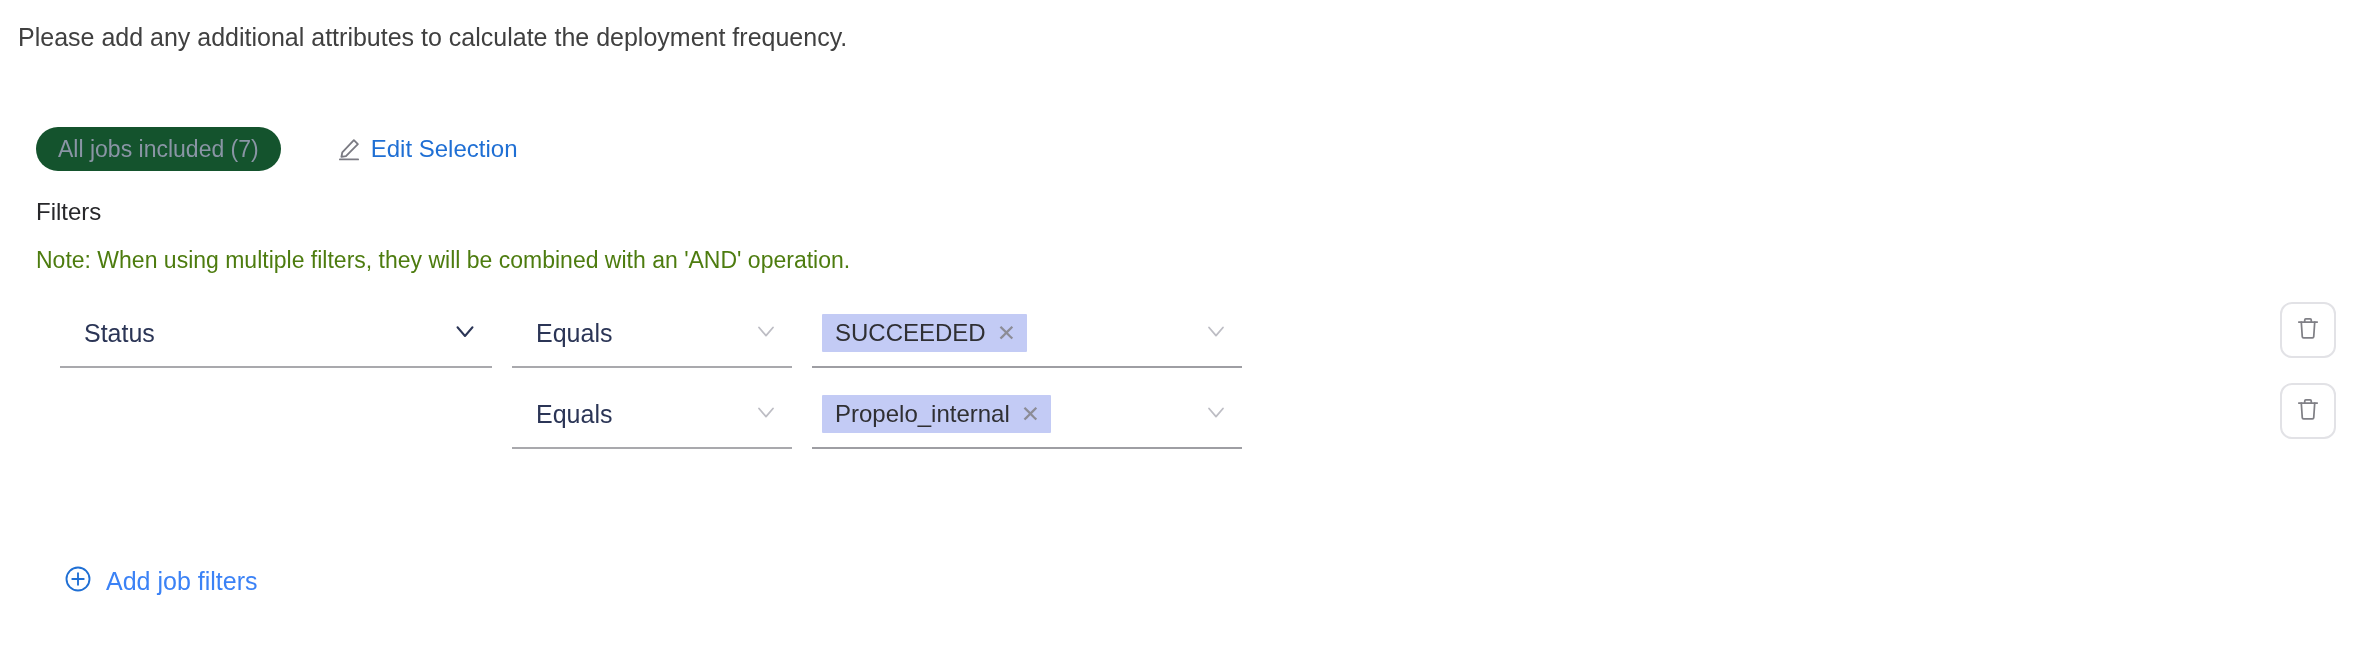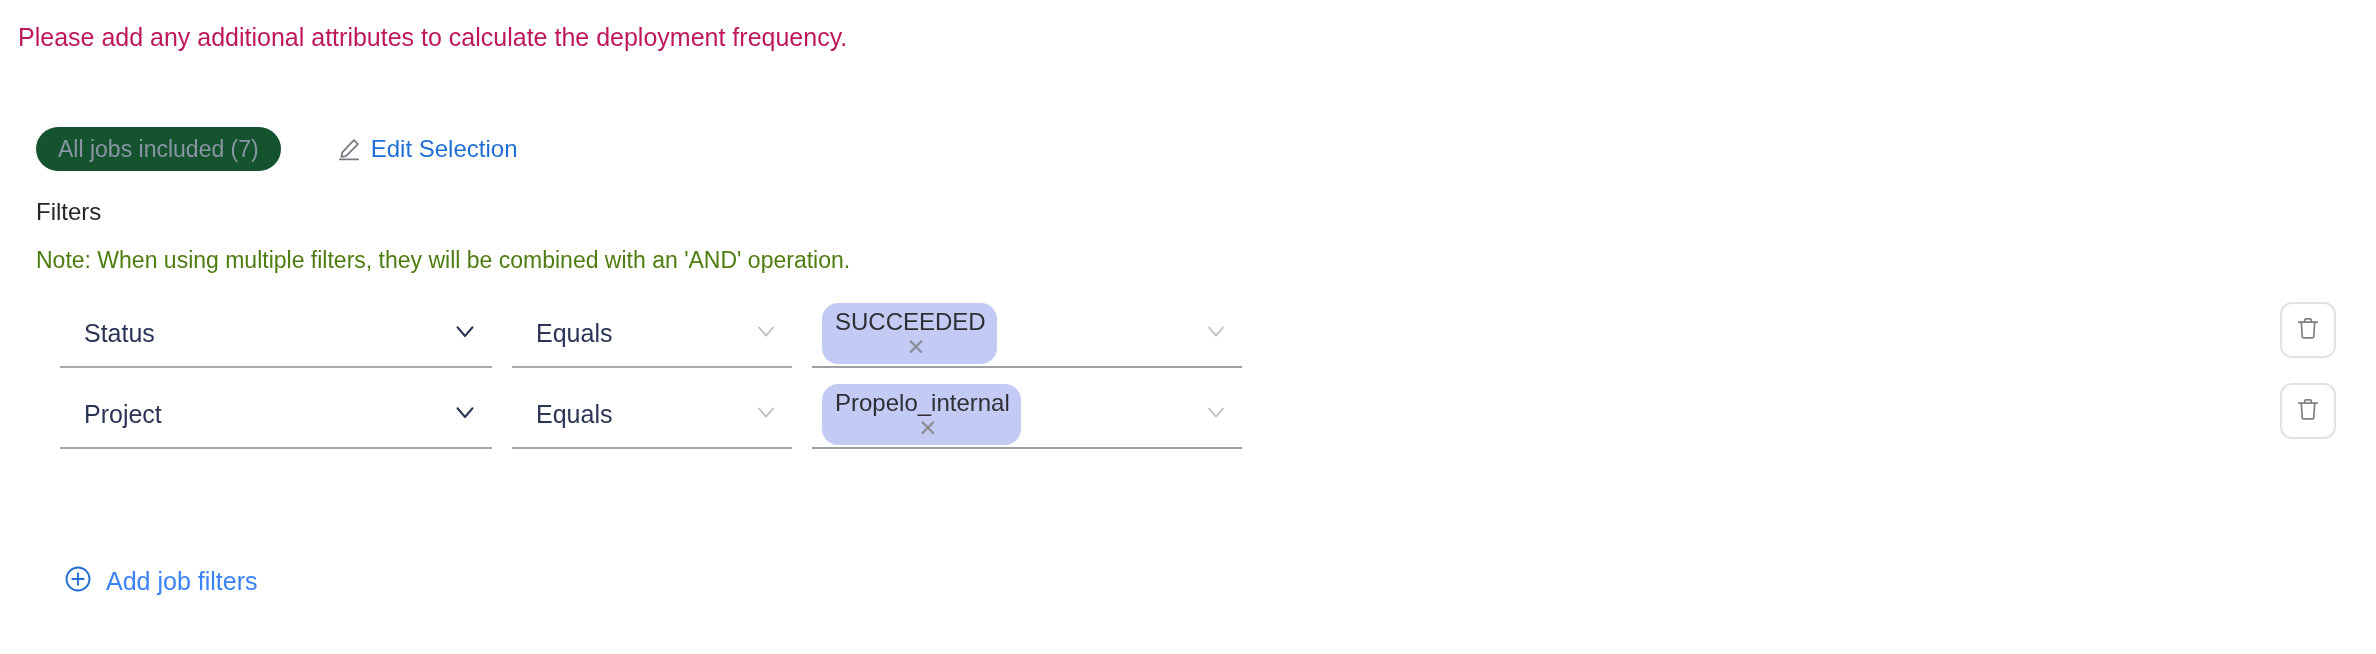--- a/index.html
+++ b/index.html
@@ -17,21 +17,21 @@
     position: relative;
   }
 
   
   .intro-text {
     position: absolute;
     left: 18px;
     top: 22px;
     font-size: 25px;
     line-height: 30px;
-    color: #be185d;
+    color: #404040;
     white-space: nowrap;
   }
 
   
   .selection-row {
     position: absolute;
     left: 36px;
     top: 127px;
     display: flex;
     align-items: center;
@@ -124,25 +124,24 @@
     flex: 0 0 auto;
   }
   .chev.dark  { color: #2b3556; }
   .chev.light { color: #bdbdc4; }
 
   
   .chip {
     display: inline-flex;
     align-items: center;
     background: #c3cbf5;
-    border-radius: 16px;
+    border-radius: 1px;
     padding: 5px 11px 5px 13px;
     margin-left: 10px;
     max-width: 330px;
-    flex-direction: column;
   }
   .chip-label {
     font-size: 24px;
     color: #2f2f33;
     white-space: nowrap;
   }
   .chip-x {
     margin-left: 11px;
     color: #8c8c96;
     font-size: 23px;
@@ -242,28 +241,20 @@
         <svg width="26" height="26" viewBox="0 0 24 24" fill="none" stroke="#808086" stroke-width="1.6" stroke-linecap="round" stroke-linejoin="round">
           <line x1="3.5" y1="6.5" x2="20.5" y2="6.5"></line>
           <path d="M9 6.5 V4.6 a1 1 0 0 1 1-1 h4 a1 1 0 0 1 1 1 V6.5"></path>
           <path d="M5.8 6.5 L6.7 20 a1.2 1.2 0 0 0 1.2 1.1 h8.2 a1.2 1.2 0 0 0 1.2-1.1 L18.2 6.5"></path>
         </svg>
       </span>
     </div>
   </div>
 
   <div class="filter-row">
-    <div class="field attr">
-      <span class="field-text">Project</span>
-      <span class="chev dark">
-        <svg width="30" height="30" viewBox="0 0 24 24" fill="none" stroke="currentColor" stroke-width="1.6" stroke-linecap="round" stroke-linejoin="round">
-          <polyline points="6 9 12 16 18 9"></polyline>
-        </svg>
-      </span>
-    </div>
 
     <div class="field op">
       <span class="field-text">Equals</span>
       <span class="chev light">
         <svg width="28" height="28" viewBox="0 0 24 24" fill="none" stroke="currentColor" stroke-width="1.5" stroke-linecap="round" stroke-linejoin="round">
           <polyline points="6 9 12 16 18 9"></polyline>
         </svg>
       </span>
     </div>
 

